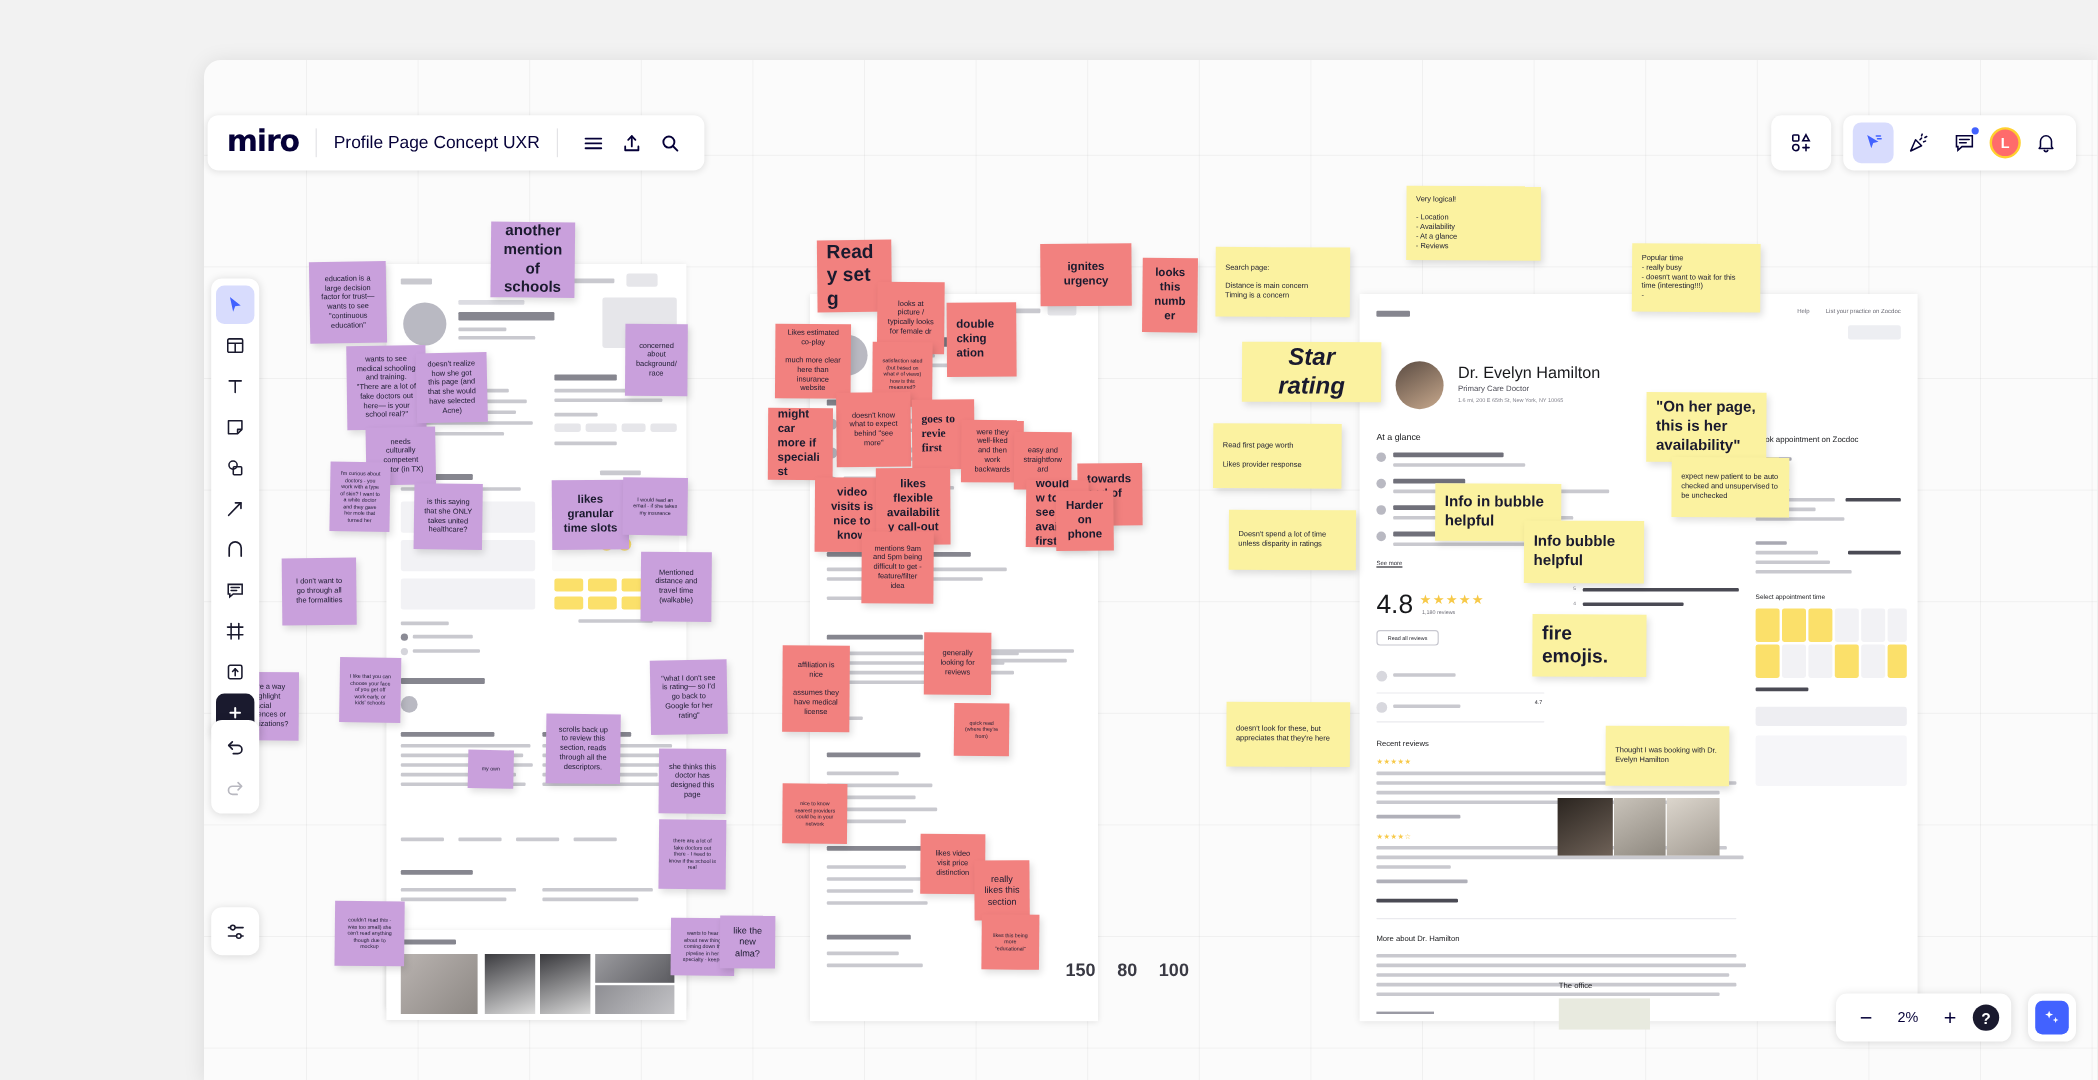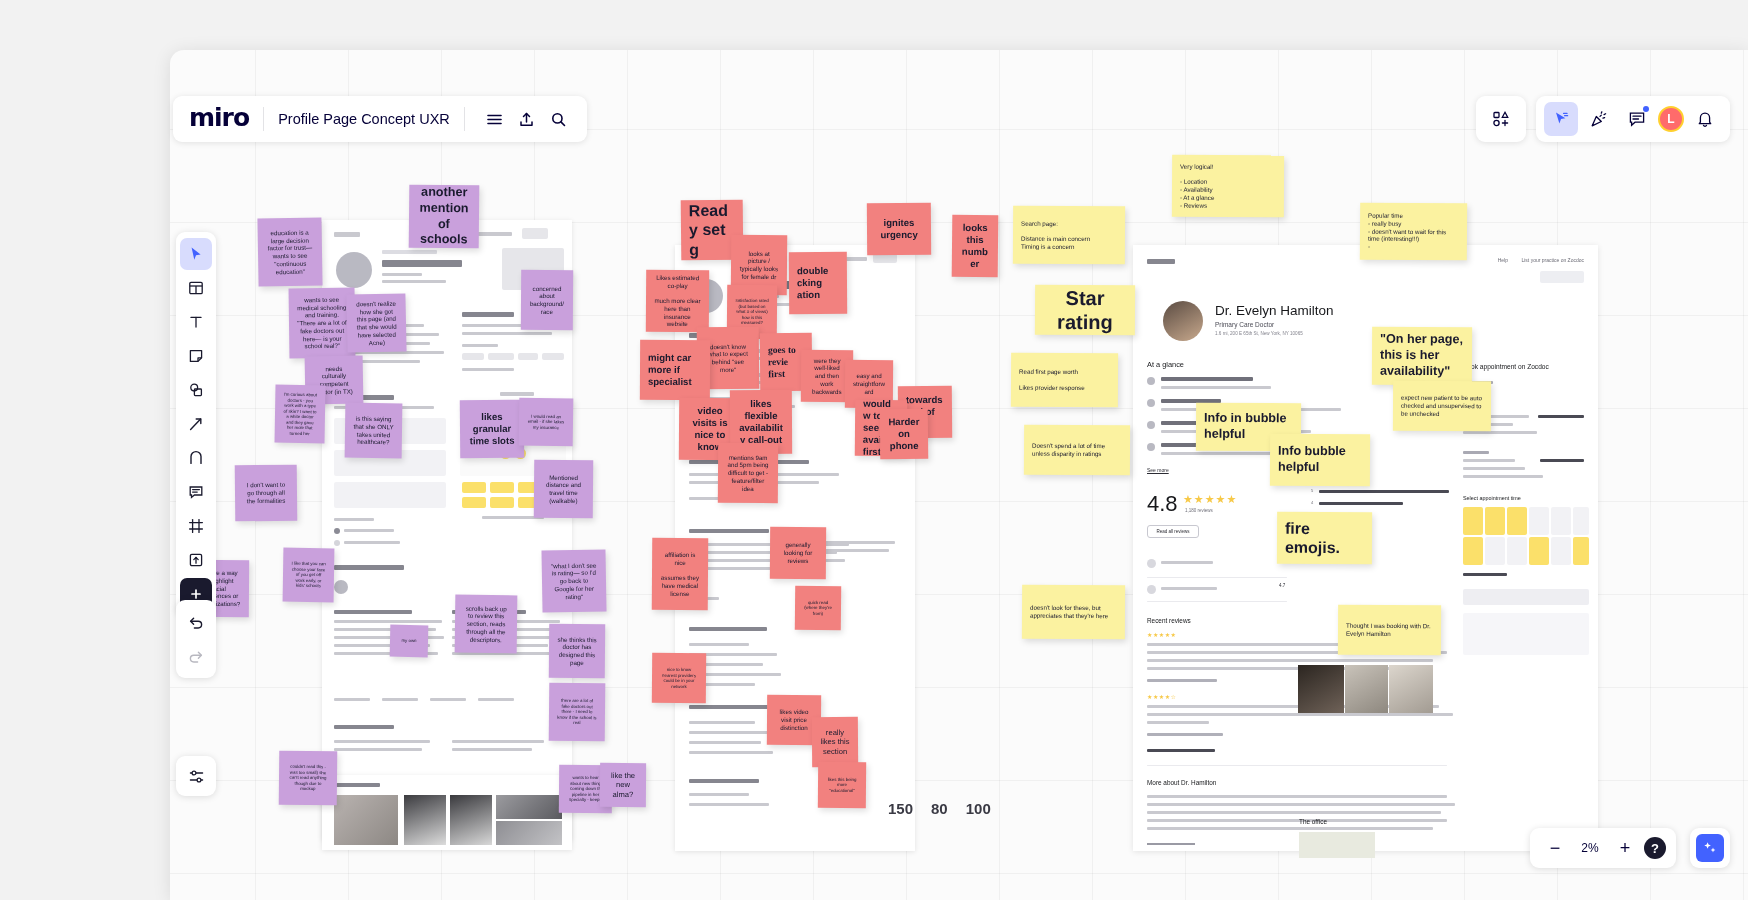--- a/index.html
+++ b/index.html
@@ -505,41 +505,41 @@
           </div>
           <div class="note purple tiny ctr mid" style="left: 220px; top: 575px; width: 38px; height: 32px; transform: rotate(1.2deg);">
             <pre style="width: 100%;">my own</pre>
           </div>
           <div class="note pink xl midl" style="left: 511px; top: 150px; width: 62px; height: 60px; transform: rotate(-0.6deg);">
             <pre style="width: 100%;">Ready set g</pre>
           </div>
           <div class="note pink xs ctr mid" style="left: 561px; top: 185px; width: 56px; height: 60px; transform: rotate(0.5deg);">
             <pre style="width: 100%;">looks at picture / typically looks for female dr</pre>
           </div>
-          <div class="note pink md ctr mid" style="left: 697px; top: 153px; width: 64px; height: 52px; transform: rotate(-0.4deg);">
+          <div class="note pink md ctr mid" style="left: 697px; top: 153px; width: 76px; height: 52px; transform: rotate(-0.4deg);">
             <pre style="width: 100%;">ignites urgency</pre>
           </div>
           <div class="note pink md ctr mid" style="left: 782px; top: 165px; width: 46px; height: 62px; transform: rotate(0.6deg);">
             <pre style="width: 100%;">looks this number</pre>
           </div>
           <div class="note pink md midl" style="left: 619px; top: 202px; width: 58px; height: 62px; transform: rotate(-0.4deg);">
             <pre style="width: 100%;">double cking ation</pre>
           </div>
           <div class="note pink xs ctr mid" style="left: 476px; top: 220px; width: 63px; height: 62px; transform: rotate(0.4deg);">
             <pre style="width: 100%;">Likes estimated co-play
 
 much more clear here than insurance website</pre>
           </div>
           <div class="note pink tiny ctr mid" style="left: 557px; top: 235px; width: 50px; height: 54px; transform: rotate(0.5deg);">
             <pre style="width: 100%;">satisfaction rated (but based on what # of views) how is this measured?</pre>
           </div>
           <div class="note pink xs ctr mid" style="left: 527px; top: 277px; width: 62px; height: 62px; transform: rotate(-0.6deg);">
             <pre style="width: 100%;">doesn't know what to expect behind "see more"</pre>
           </div>
-          <div class="note pink md midl" style="left: 470px; top: 290px; width: 70px; height: 60px; transform: rotate(0.3deg);">
+          <div class="note pink md midl" style="left: 470px; top: 290px; width: 54px; height: 60px; transform: rotate(0.3deg);">
             <pre style="width: 100%;">might car more if specialist</pre>
           </div>
           <div class="note pink md midl" style="left: 590px; top: 283px; width: 52px; height: 58px; transform: rotate(-0.5deg);">
             <pre style="width: 100%; font-family: Liberation Serif, serif;">goes to revie first</pre>
           </div>
           <div class="note pink xs ctr mid" style="left: 631px; top: 300px; width: 52px; height: 52px; transform: rotate(0.5deg);">
             <pre style="width: 100%;">were they well-liked and then work backwards</pre>
           </div>
           <div class="note pink xs ctr mid" style="left: 675px; top: 310px; width: 48px; height: 48px; transform: rotate(0.4deg);">
             <pre style="width: 100%;">easy and straightforward</pre>
@@ -598,21 +598,21 @@
 
 Distance is main concern
 Timing is a concern</pre>
           </div>
           <div class="note yellow xs midl" style="left: 1190px; top: 153px; width: 107px; height: 57px; transform: rotate(0.4deg);">
             <pre style="width: 100%;">Popular time
 - really busy
 - doesn't want to wait for this time (interesting!!!)
 -</pre>
           </div>
-          <div class="note yellow xxl ctr mid" style="left: 865px; top: 235px; width: 100px; height: 50px; transform: rotate(0.3deg);">
+          <div class="note yellow xxl ctr mid" style="left: 865px; top: 235px; width: 116px; height: 50px; transform: rotate(0.3deg); font-style: italic;">
             <pre style="width: 100%;">Star rating</pre>
           </div>
           <div class="note yellow lg midl" style="left: 1202px; top: 277px; width: 100px; height: 58px; transform: rotate(0.3deg);">
             <pre style="width: 100%;">"On her page, this is her availability"</pre>
           </div>
           <div class="note yellow xs midl" style="left: 841px; top: 303px; width: 107px; height: 54px; transform: rotate(0.3deg);">
             <pre style="width: 100%;">Read first page worth
 
 Likes provider response</pre>
           </div>

